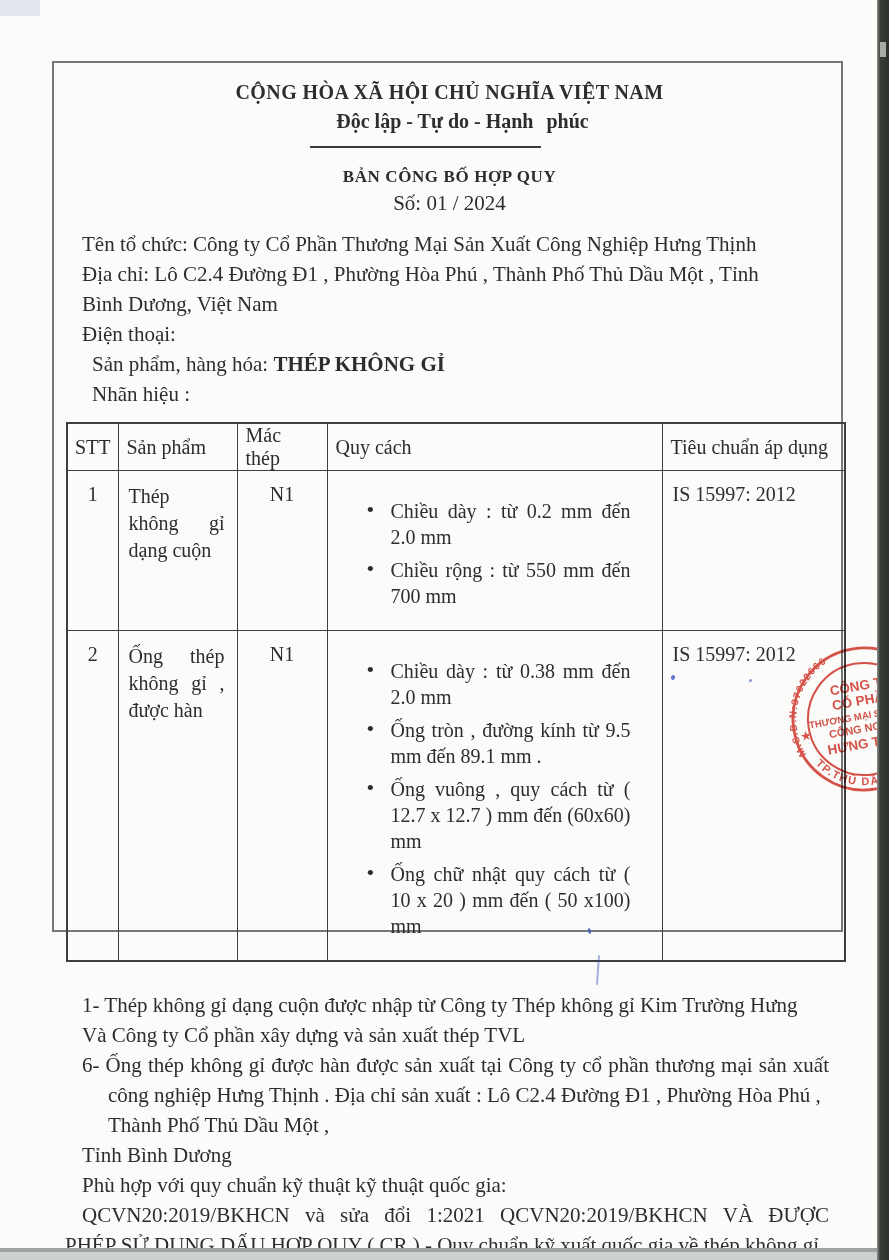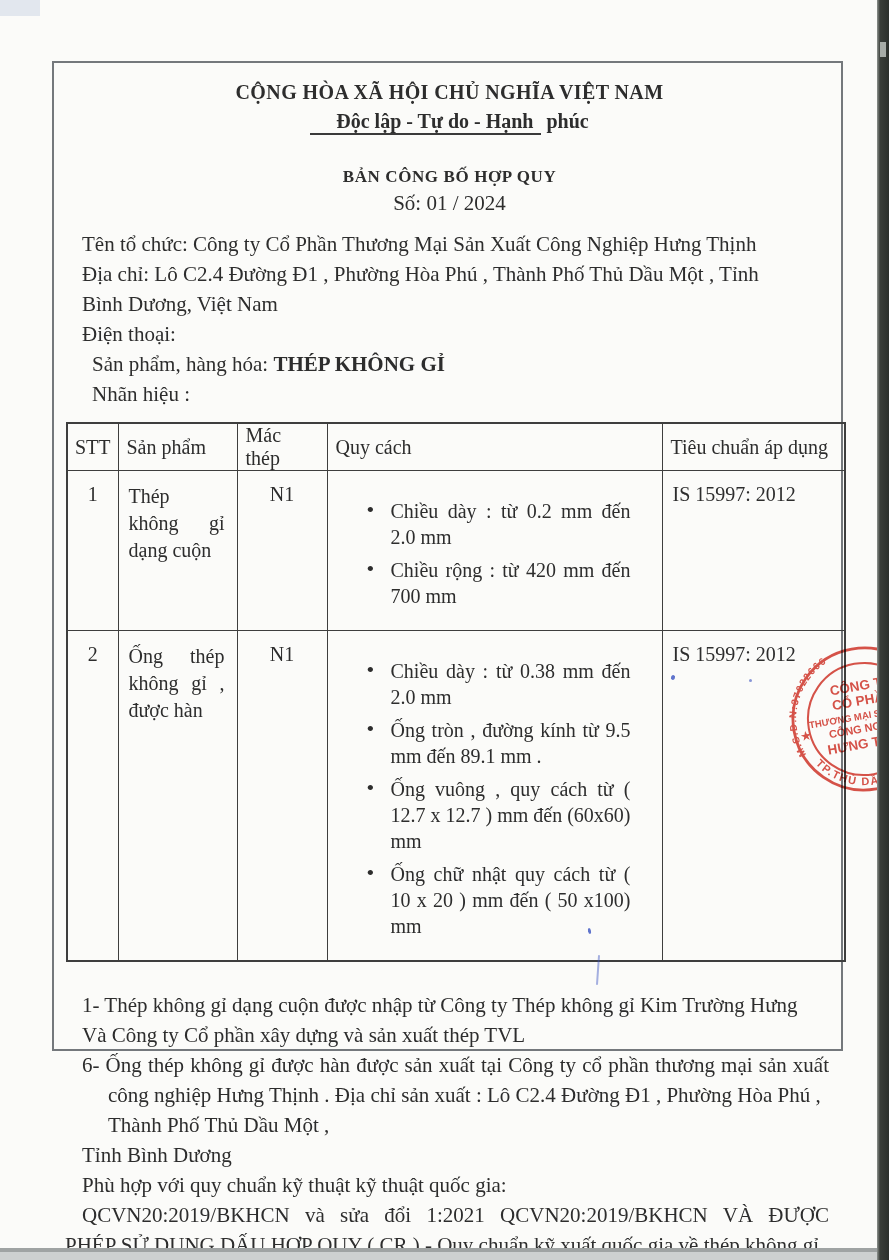--- a/index.html
+++ b/index.html
@@ -3,29 +3,29 @@
 <meta charset="utf-8">
 <style>
   html,body{margin:0;padding:0;}
   body{
     width:889px;height:1260px;position:relative;overflow:hidden;
     background:#fbfbf9;
     font-family:"Liberation Serif","DejaVu Serif",serif;
     color:#2d2d2d;
   }
   .frame{
-    position:absolute;left:52px;top:61px;width:791px;height:990px;
+    position:absolute;left:52px;top:61px;width:791px;height:871px;
     border:2px solid #74787c;box-sizing:border-box;
     background:transparent;
   }
   .inner{padding:12px 8px 0 12px;}
   .center{text-align:center;}
   .national-title{font-size:20px;font-weight:bold;letter-spacing:.4px;margin-top:6px;}
   .motto{font-size:20px;font-weight:bold;margin-top:6px;}
-  .motto .u{border-bottom:2.5px solid #3a3a3a;padding:0 8px 1px 26px;margin-top:6px;}
+  .motto .u{border-bottom:2.5px solid #3a3a3a;padding:0 8px 14px 26px;margin-top:6px;}
   .doc-title{font-size:17px;font-weight:bold;letter-spacing:.6px;margin-top:34px;}
   .doc-number{font-size:21px;margin-top:4px;}
   .para{font-size:21px;line-height:30px;margin:0 6px 0 16px;}
   .para.first{margin-top:13px;}
   .indent{margin-left:26px;}
   b.prod{font-weight:bold;}
   
   table.spec{
     border-collapse:collapse;table-layout:fixed;width:778px;
     margin:13px 0 0 0;font-size:20px;
@@ -118,21 +118,21 @@
         <th>Quy cách</th>
         <th>Tiêu chuẩn áp dụng</th>
       </tr>
       <tr class="r1">
         <td class="c">1</td>
         <td class="prod-cell">Thép không gỉ dạng cuộn</td>
         <td class="c">N1</td>
         <td class="qc">
           <ul class="specs">
             <li>Chiều dày : từ 0.2 mm đến 2.0 mm</li>
-            <li>Chiều rộng : từ 420 mm đến 700 mm</li>
+            <li>Chiều rộng : từ 550 mm đến 700 mm</li>
           </ul>
         </td>
         <td>IS 15997: 2012</td>
       </tr>
       <tr class="r2">
         <td class="c">2</td>
         <td class="prod-cell">Ống thép không gỉ , được hàn</td>
         <td class="c">N1</td>
         <td class="qc">
           <ul class="specs">

